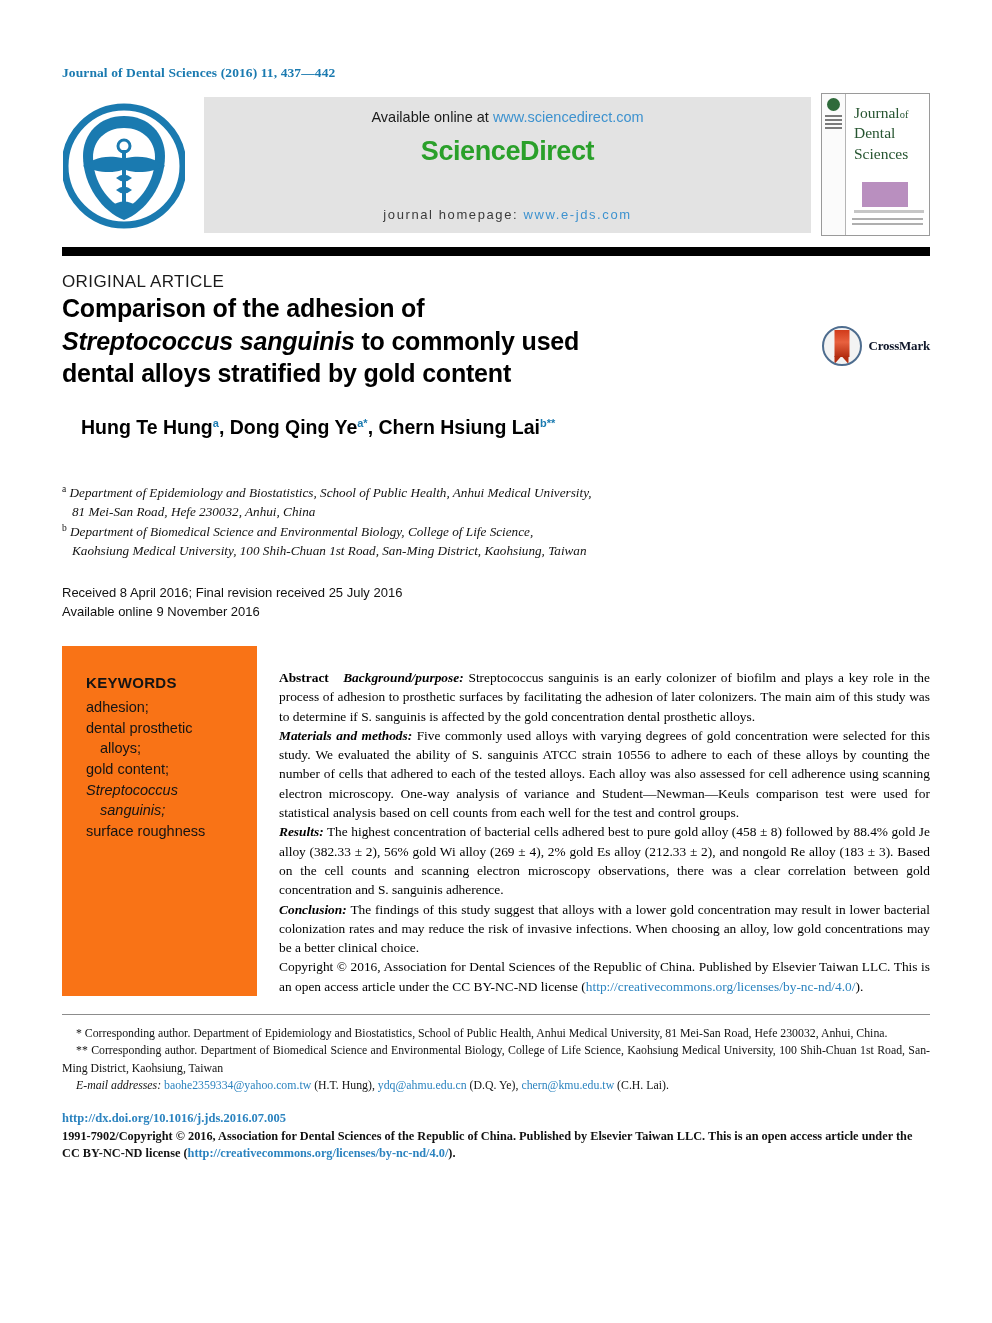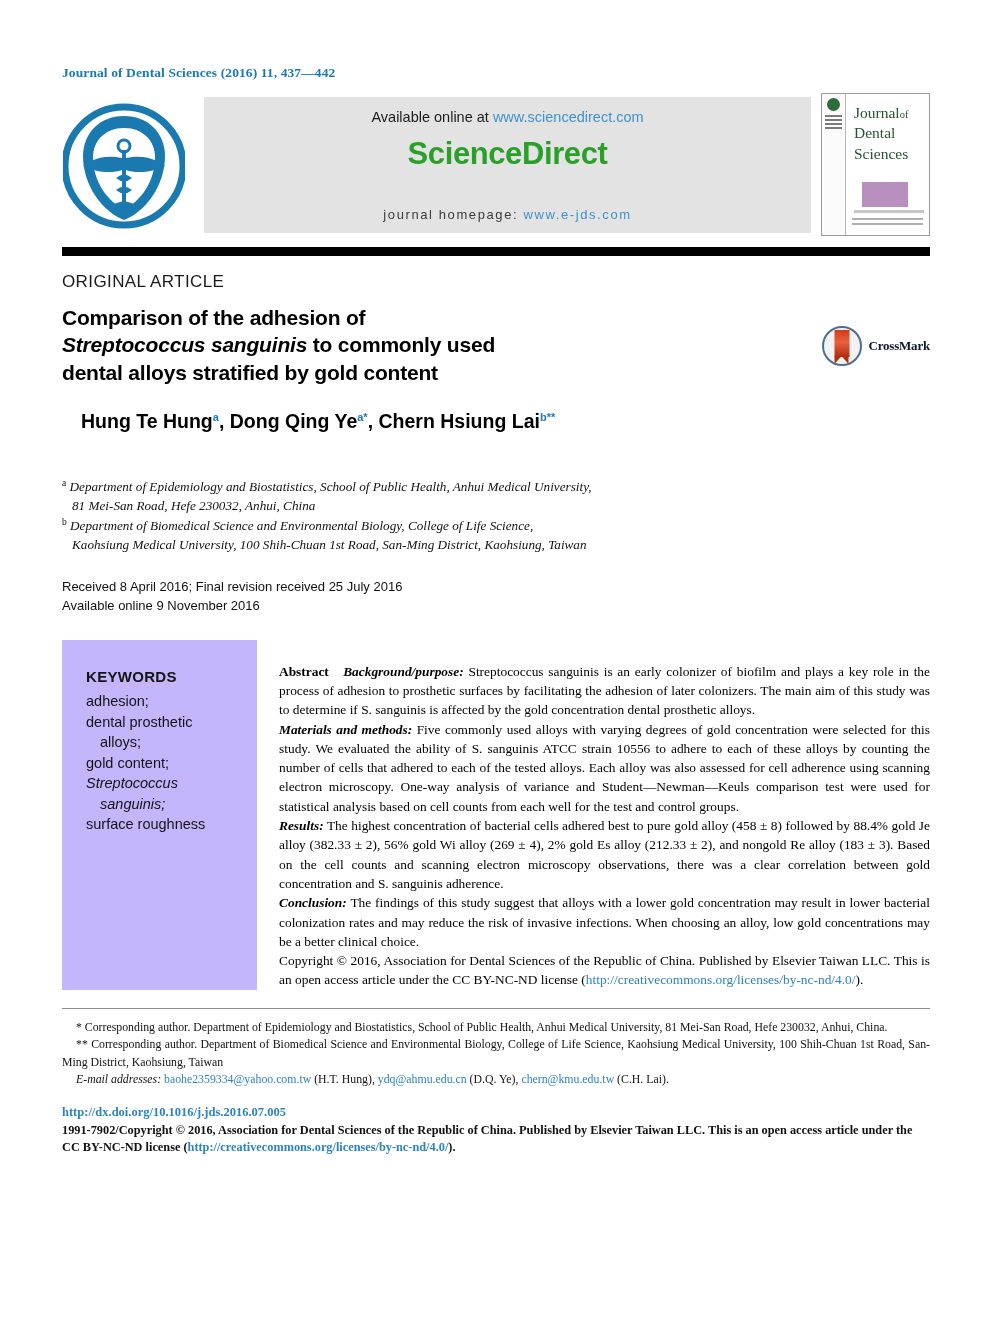--- a/index.html
+++ b/index.html
@@ -63,21 +63,21 @@
     margin-top: 12px;
     font-family: "Liberation Sans", sans-serif;
     font-size: 14.5px;
     color: #1b1b1b;
   }
   .sd-avail .url { color: #3d92cf; }
   .sd-logo {
     margin-top: 11px;
     font-family: "Liberation Sans", sans-serif;
     font-weight: bold;
-    font-size: 31px;
+    font-size: 27px;
     color: #2aa02a;
     letter-spacing: -0.4px;
   }
   .sd-homepage {
     position: absolute;
     bottom: 11px;
     left: 0;
     right: 0;
     text-align: center;
     font-family: "Liberation Sans", sans-serif;
@@ -167,24 +167,24 @@
     font-size: 17px;
     letter-spacing: 0.4px;
     color: #1b1b1b;
   }
   .title-row {
     display: flex;
     align-items: flex-start;
     justify-content: space-between;
   }
   .article-title {
-    margin-top: 12px;
-    font-family: "Liberation Sans", sans-serif;
-    font-weight: bold;
-    font-size: 21px;
+    margin-top: 0;
+    font-family: "Liberation Sans", sans-serif;
+    font-weight: bold;
+    font-size: 25px;
     line-height: 1.30;
     color: #000;
     max-width: 700px;
     letter-spacing: -0.2px;
   }
   .article-title em { font-style: italic; }
 
   .crossmark {
     margin-top: 34px;
     display: flex;
@@ -258,21 +258,21 @@
 
   
   .abstract-wrap {
     margin-top: 24px;
     display: flex;
     align-items: stretch;
     gap: 22px;
   }
   .keywords {
     flex: 0 0 195px;
-    background: #c4b5fd;
+    background: #f97316;
     padding: 26px 18px 20px 24px;
     box-sizing: border-box;
     font-family: "Liberation Sans", sans-serif;
     font-size: 14.5px;
     line-height: 1.42;
     color: #141414;
   }
   .keywords h4 {
     margin: 0 0 4px 0;
     font-size: 15px;

